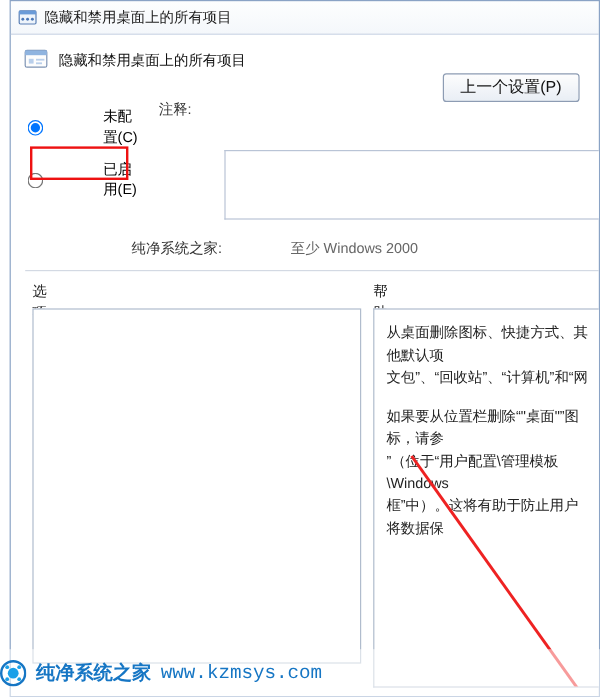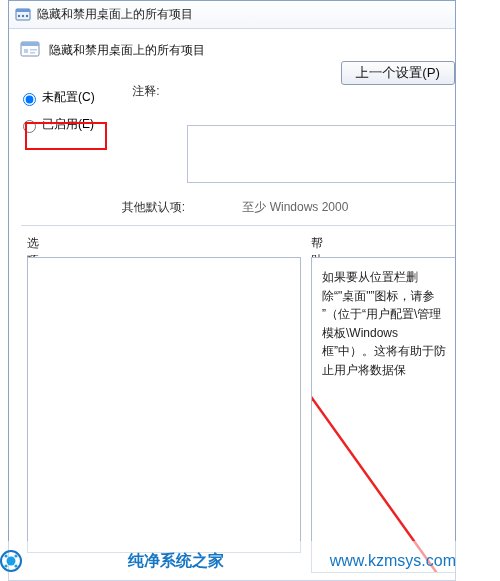--- a/index.html
+++ b/index.html
@@ -1,47 +1,47 @@
 <!DOCTYPE html>
 <html><head>
 <meta charset="utf-8">
 <style>
 html,body{margin:0;padding:0;font-family:"Microsoft YaHei","Segoe UI",Tahoma,sans-serif;font-size:12px;color:#000;background:#fff;}
-.root{position:relative;width:456px;height:581px;overflow:hidden;background:#fff;}
+.root{position:relative;width:500px;height:581px;overflow:hidden;background:#fff;}
 .win{position:absolute;left:8px;top:0;right:0;bottom:0;border:1px solid #8aa3c5;background:linear-gradient(#fdfefe,#f4f7fb 28px,#fff 28px);}
 .titlebar{height:27px;display:flex;align-items:center;padding:0 6px;border-bottom:1px solid #cfd8e6;}
 .titlebar .tico{width:16px;height:16px;margin-right:6px;}
 .titlebar .ttxt{color:#1a1a1a;}
 .body{position:absolute;left:0;right:0;top:28px;bottom:0;padding:10px 0 0 10px;}
 .hdr{display:flex;align-items:center;}
 .hdr .hico{width:22px;height:22px;margin-right:8px;}
 .hdr .htxt{font-size:12px;color:#111;}
-.navbtns{position:absolute;right:0;top:32px;display:flex;gap:8px;padding-right:0;justify-content:flex-end;}
+.navbtns{position:absolute;right:16px;top:32px;display:flex;gap:8px;padding-right:0;justify-content:flex-end;}
 .btn{display:inline-flex;align-items:center;justify-content:center;height:24px;padding:0 14px;background:linear-gradient(#fdfdfd,#e9eef5);border:1px solid #8d9cb3;border-radius:3px;color:#111;cursor:pointer;}
 .btn.cut{border-top-right-radius:0;border-bottom-right-radius:0;border-right:none;}
 .section{margin-top:22px;}
 .lcol{display:inline-block;vertical-align:top;width:100px;}
 .rcol{display:inline-block;vertical-align:top;}
-.radio-row{display:flex;align-items:flex-end;margin:6px 0 10px 4px;}
+.radio-row{display:flex;align-items:center;margin:6px 0 10px 4px;gap:44px;}
 .radio-row input{margin:0 6px 0 0;}
 .hl{position:absolute;border:2px solid #e11;pointer-events:none;}
 .hl1{left:16px;top:93px;width:78px;height:24px;}
 .lbl{color:#333;margin:0 0 4px 2px;}
 .notebox{position:absolute;left:178px;top:96px;right:0;height:56px;background:#fff;border:1px solid #b9c4d6;border-right:none;}
 .platrow{position:absolute;left:100px;top:170px;}
 .platlbl{display:inline-block;width:76px;text-align:right;margin-right:6px;color:#333;}
 .platval{display:inline-block;color:#666;margin-left:48px;}
 .sep{position:absolute;left:12px;right:0;top:196px;border-top:1px solid #d3d9e3;}
 .midlabels{position:absolute;left:18px;top:206px;color:#222;}
 .midlabels .mh{position:absolute;}
 .optbox{position:absolute;left:18px;top:228px;width:272px;height:294px;background:#fff;border:1px solid #b0bccd;}
 .helpbox{position:absolute;left:302px;top:228px;right:0;height:294px;background:#fff;border:1px solid #b0bccd;border-right:none;padding:10px 6px 10px 10px;color:#222;line-height:1.55;overflow:hidden;}
 .helpbox p{margin:0 0 14px 0;white-space:pre-wrap;}
 .redline{position:absolute;right:-4px;bottom:-18px;width:220px;height:250px;pointer-events:none;}
-.watermark{position:absolute;left:0;right:0;bottom:0;height:40px;display:flex;align-items:center;justify-content:space-between;gap:8px;color:#1676c4;font-size:16px;font-weight:700;background:rgba(255,255,255,.55);}
+.watermark{position:absolute;left:0;right:0;bottom:0;height:40px;display:flex;align-items:center;justify-content:flex-start;gap:8px;color:#1676c4;font-size:16px;font-weight:700;background:rgba(255,255,255,.55);font-family:Liberation Mono, monospace;}
 .watermark .wurl{font-size:16px;font-weight:400;color:#1676c4;}
 .wm-logo{width:22px;height:22px;}
 </style>
 </head>
 <body>
 
 <div class="root">
   <div class="win">
     <div class="titlebar">
       <span class="tico">
@@ -87,34 +87,36 @@
         </div>
         <div class="rcol">
           <div class="lbl" style="margin-left:10px;">注释:</div>
         </div>
       </div>
 
       <div class="hl hl1"></div>
       <div class="notebox"></div>
 
       <div class="platrow">
-        <span class="platlbl">其他默认项:</span>
+        <span class="platlbl">纯净系统之家:</span>
         <span class="platval">至少 Windows 2000</span>
       </div>
 
       <div class="sep"></div>
 
       <div class="midlabels">
         <span class="mh" style="left:0;">选项:</span>
         <span class="mh" style="left:284px;">帮助:</span>
       </div>
 
       <div class="optbox"></div>
 
       <div class="helpbox">
+        <p>从桌面删除图标、快捷方式、其他默认项
+文包”、“回收站”、“计算机”和“网</p>
         <p>如果要从位置栏删除“"桌面"”图标，请参
 ”（位于“用户配置\管理模板\Windows
 框”中）。这将有助于防止用户将数据保</p>
         <svg class="redline" viewBox="0 0 220 250">
           <line x1="210" y1="250" x2="60" y2="40" stroke="#e22" stroke-width="2.5"></line>
         </svg>
       </div>
 
     </div>
   </div>

